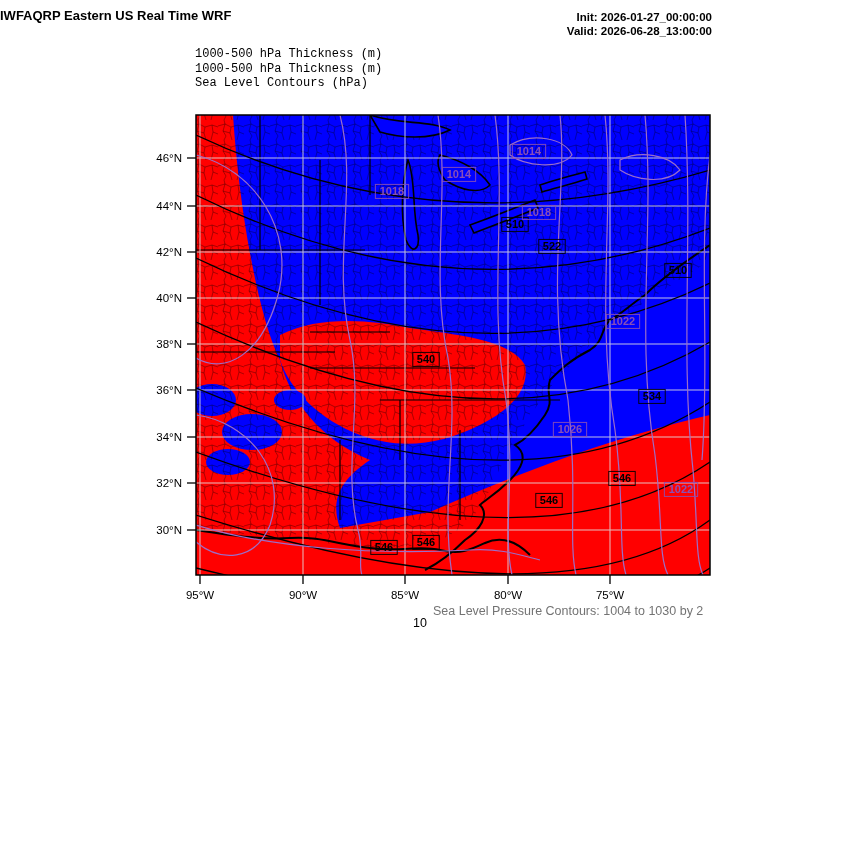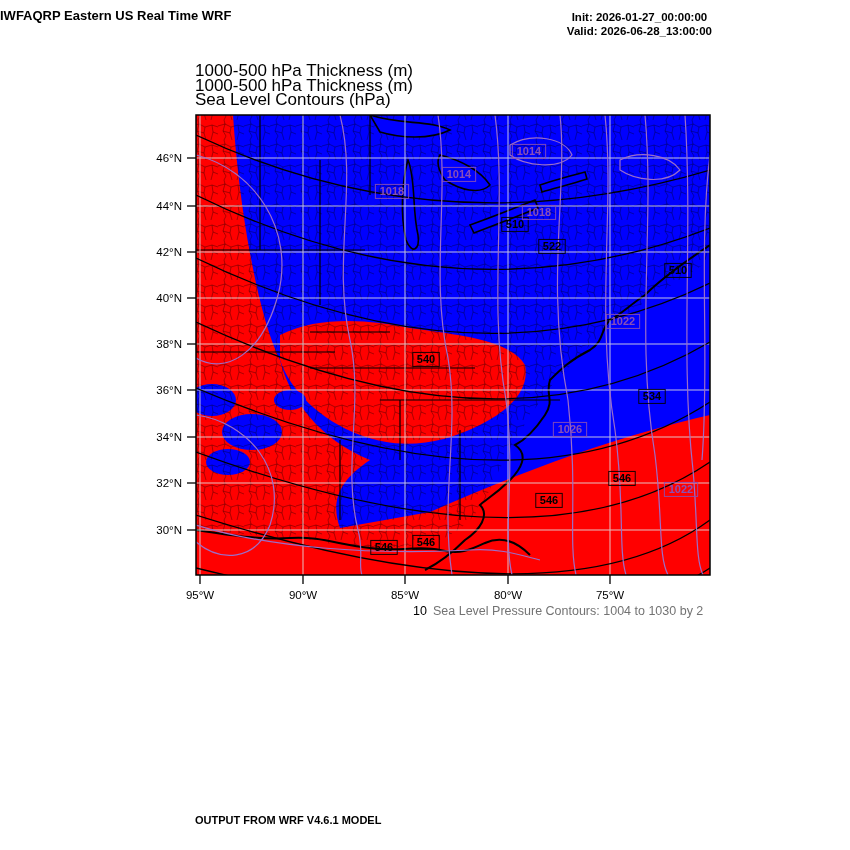--- a/index.html
+++ b/index.html
@@ -1,23 +1,23 @@
 <!DOCTYPE html>
 <html><head>
 <meta charset="utf-8">
 <style>
   html,body{margin:0;padding:0;}
   body{width:850px;height:850px;position:relative;background:#ffffff;
        font-family:"Liberation Sans","DejaVu Sans",sans-serif;color:#000;}
   .abs{position:absolute;}
   #page-title{left:0;right:0;top:8px;text-align:left;font-size:13px;font-weight:bold;}
-  #init-valid{right:138px;top:10px;text-align:center;font-size:11.5px;font-weight:bold;line-height:14px;}
-  #legend{left:195px;top:64px;font-size:17px;line-height:14.5px;}
+  #init-valid{right:138px;top:10px;text-align:right;font-size:11.5px;font-weight:bold;line-height:14px;}
+  #legend{left:195px;top:47px;font-size:12px;line-height:14.5px;font-family:Liberation Mono, monospace;}
   #caption-row{left:0;top:604px;width:850px;font-size:12.5px;}
-  #caption-overlap{position:absolute;left:413px;top:0;color:#000;}
+  #caption-overlap{position:absolute;left:413px;top:12px;color:#000;}
   #caption-text{position:absolute;left:433px;top:0;}
   #footer{left:195px;top:813px;font-size:11px;font-weight:bold;line-height:14px;}
   svg text.axlbl{font-size:11.5px;fill:#000;font-family:"Liberation Sans","DejaVu Sans",sans-serif;}
   svg text.clbl{font-weight:bold;font-family:"Liberation Sans","DejaVu Sans",sans-serif;}
 </style>
 </head>
 <body>
 
 <div class="abs" id="page-title">IWFAQRP Eastern US Real Time WRF</div>
 
@@ -225,14 +225,13 @@
 
   <rect x="56" y="15" width="514" height="460" fill="none" stroke="#000" stroke-width="1.5"></rect>
 </svg>
 
 <div class="abs" id="caption-row">
   <span id="caption-overlap">10</span>
   <span id="caption-text" style="color: #737373;">Sea Level Pressure Contours: 1004 to 1030 by 2</span>
 </div>
 
 <div class="abs" id="footer">
-  <div>OUTPUT FROM WRF V4.6.1 MODEL</div>
 </div>
 
 </body></html>

